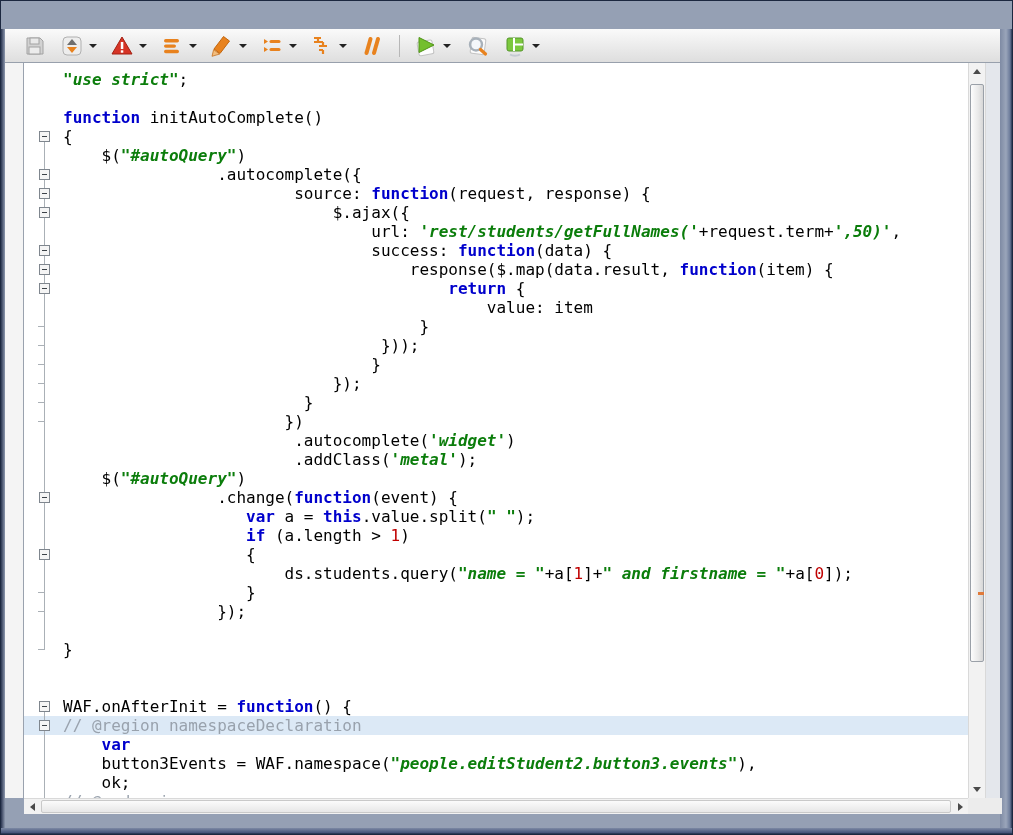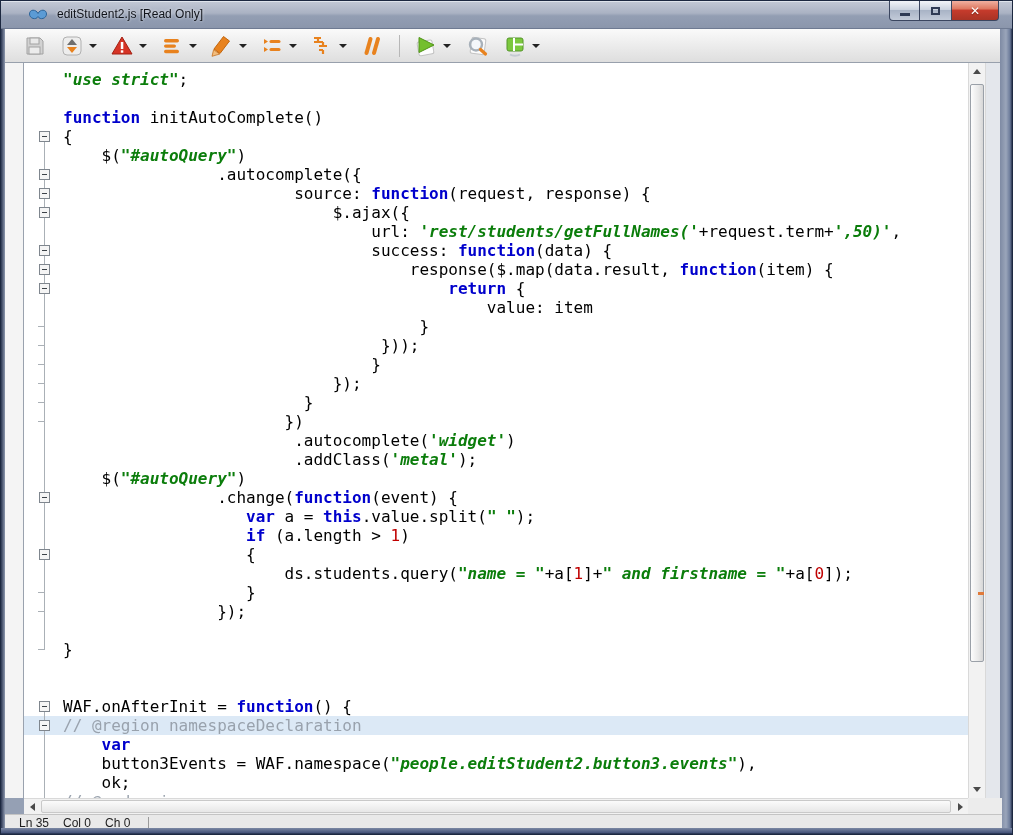--- a/index.html
+++ b/index.html
@@ -87,39 +87,20 @@
     border-top:1px solid #c4c4c4;display:flex;align-items:center;font-size:12px;color:#1c1c1c;}
   .sb-item{margin-left:14px;white-space:nowrap;}
   .sb-item:first-child{margin-left:14px;}
   .sb-sep{width:1px;height:12px;background:#9a9a9a;margin-left:18px;}
 </style>
 </head>
 <body>
 
 <div class="window">
 
-  <div class="titlebar">
-    <span class="app-icon">
-      <svg viewBox="0 0 20 16" width="20" height="16">
-        <path d="M1.5 7 C1.5 2 8 2 10 6.5 C12 2 18.5 2 18.5 7 C18.5 11.5 12 13.5 10 9.5 C8 13.5 1.5 11.5 1.5 7 Z" fill="#5b9bd5" stroke="#2d6499" stroke-width="1"></path>
-      </svg>
-    </span>
-    <span class="title-text">editStudent2.js [Read Only]</span>
-    <div class="caption-buttons">
-      <div class="cap-btn cap-min">
-          <div class="glyph-min"></div>
-        </div>
-      <div class="cap-btn cap-max">
-          <div class="glyph-max"></div>
-        </div>
-      <div class="cap-btn cap-close">
-          <span class="glyph-close">✕</span>
-        </div>
-    </div>
-  </div>
 
   <div class="toolbar">
 
     <div class="tb-btn">
       <span>
         <svg width="24" height="24" viewBox="0 0 24 24">
           <path d="M4 4 h13 l3 3 v13 H4 Z" fill="#d2d2d2" stroke="#a2a2a2"></path>
           <rect x="7" y="4" width="9" height="6" fill="#e9e9e9" stroke="#a2a2a2"></rect>
           <rect x="6" y="13" width="11" height="7" fill="#ececec" stroke="#a2a2a2"></rect>
         </svg>
@@ -283,21 +264,15 @@
     <div class="h-arrow arrow-left">
         <div class="tri-left"></div>
       </div>
     <div class="h-thumb"></div>
     <div class="h-arrow arrow-right">
         <div class="tri-right"></div>
       </div>
   </div>
   <div class="corner-br"></div>
 
-  <div class="statusbar">
-    <span class="sb-item">Ln 35</span>
-    <span class="sb-item">Col 0</span>
-    <span class="sb-item">Ch 0</span>
-    <span class="sb-sep"></span>
-  </div>
 
   <div class="bottom-band"></div>
 </div>
 
 </body></html>

